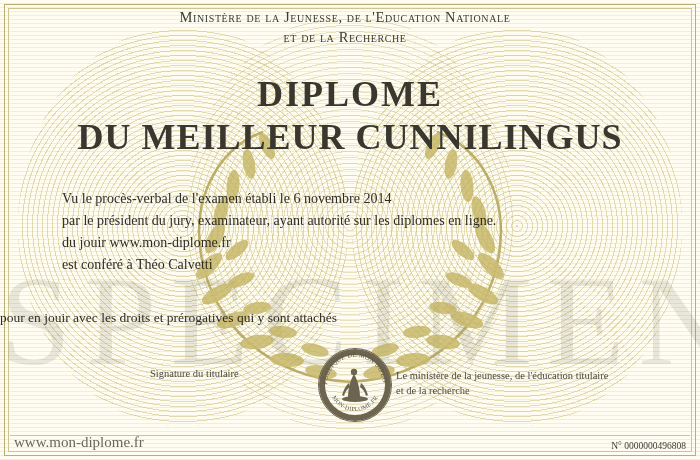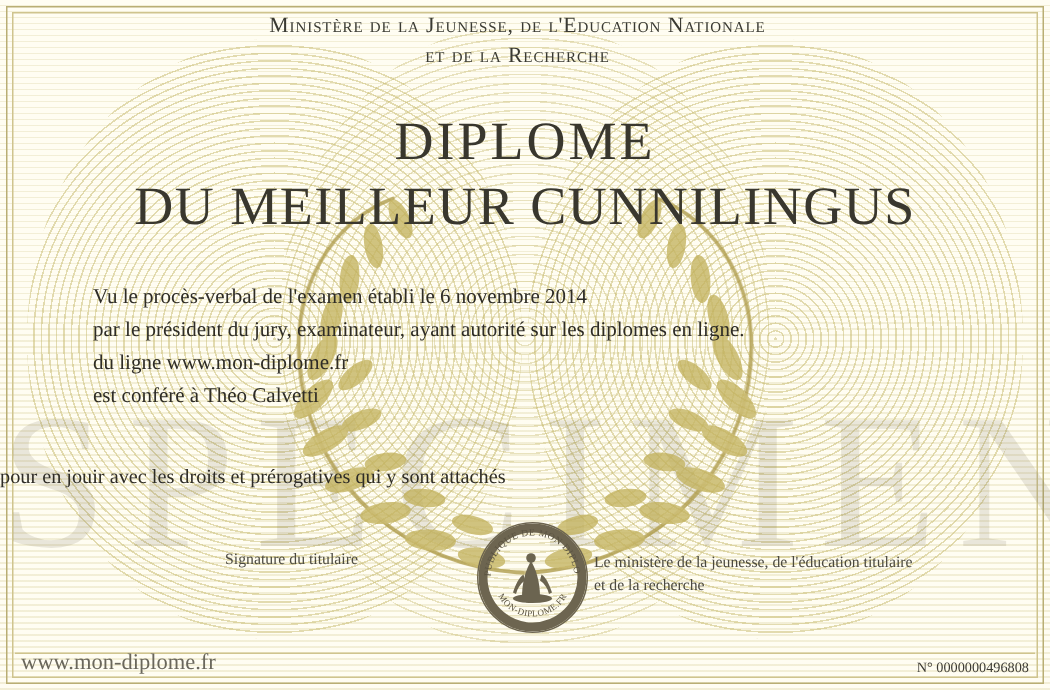--- a/index.html
+++ b/index.html
@@ -100,20 +100,21 @@
 
   .title {
     position: absolute;
     left: 0; right: 0;
     top: 74px;
     text-align: center;
     font-size: 36px;
     letter-spacing: 2px;
     color: #39372e;
     line-height: 1.15;
+    font-weight: bold;
   }
   .title .l2 {
     display: block;
     font-size: 36px;
     letter-spacing: 1px;
     margin-top: 2px;
   }
 
   .body-text {
     position: absolute;
@@ -271,21 +272,21 @@
   </div>
 
   <div class="title">
     <span>DIPLOME</span>
     <span class="l2">DU MEILLEUR CUNNILINGUS</span>
   </div>
 
   <div class="body-text">
     <p>Vu le procès-verbal de l'examen établi le 6 novembre 2014</p>
     <p>par le président du jury, examinateur, ayant autorité sur les diplomes en ligne.</p>
-    <p>du ligne www.mon-diplome.fr</p>
+    <p>du jouir www.mon-diplome.fr</p>
     <p>est conféré à Théo Calvetti</p>
   </div>
 
   <div class="enjoy">pour en jouir avec les droits et prérogatives qui y sont attachés</div>
 
   <div class="seal">
     <div class="seal-ring"></div>
     <svg class="seal-text" viewBox="0 0 74 74" xmlns="http://www.w3.org/2000/svg">
       <defs>
         <path id="arcTop" d="M 9,37 A 28,28 0 0 1 65,37"></path>

